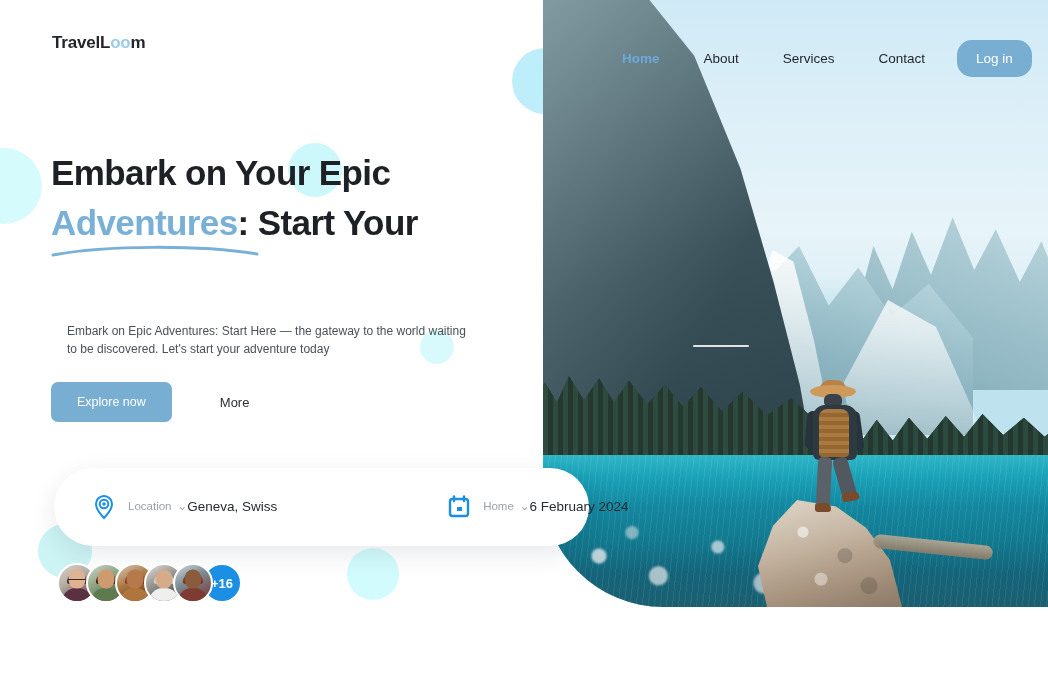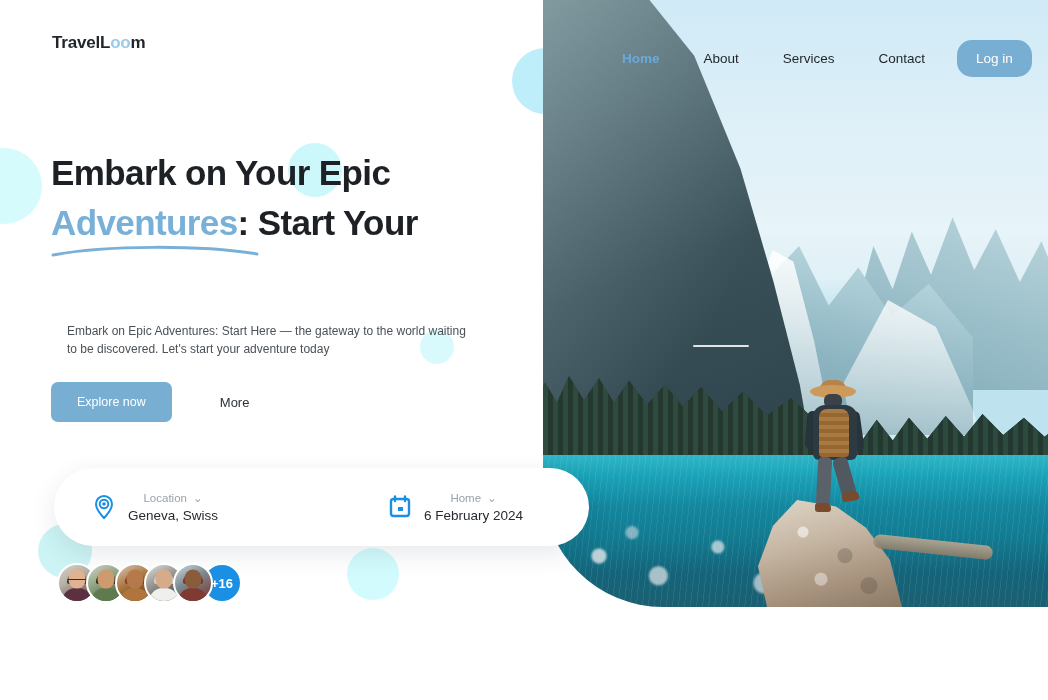--- a/index.html
+++ b/index.html
@@ -246,21 +246,21 @@
   .booking {
     position:absolute; left:54px; top:468px; width:535px; height:78px;
     background:#ffffff; border-radius:39px;
     box-shadow:0 8px 26px rgba(20,40,60,.10);
     display:flex; align-items:center; z-index:5;
   }
   .field { display:flex; align-items:center; }
   .field.loc  { margin-left:38px; }
   .field.date { margin-left:170px; }
   .field-icon { width:24px; height:26px; margin-right:12px; flex:none; }
-  .field-txt { display:flex; flex-direction:column;align-items:center; }
+  .field-txt { display:flex; flex-direction:row; }
   .field-label {
     font-size:11.5px; color:#9aa2aa; display:flex; align-items:center; gap:6px;
     margin-bottom:3px;
   }
   .caret { display:inline-block; }
   .field-value { font-size:13.5px; color:#262b31; white-space:nowrap; }
 
   
   .avatars {
     position:absolute; left:57px; top:563px; height:42px;

